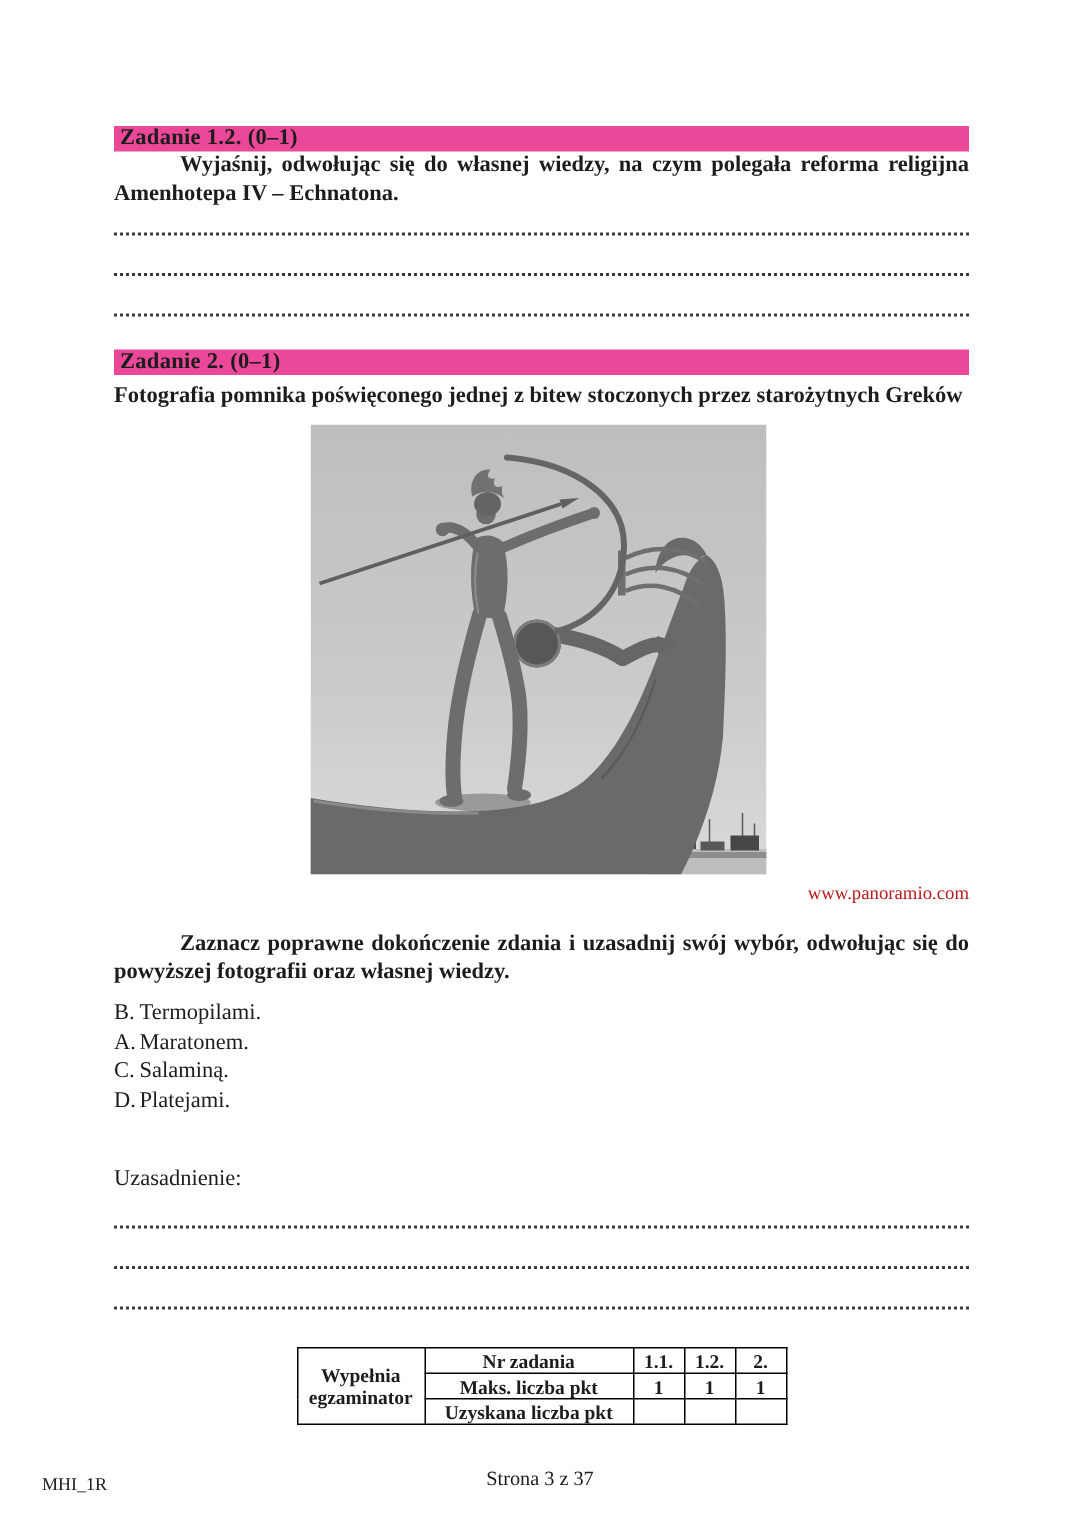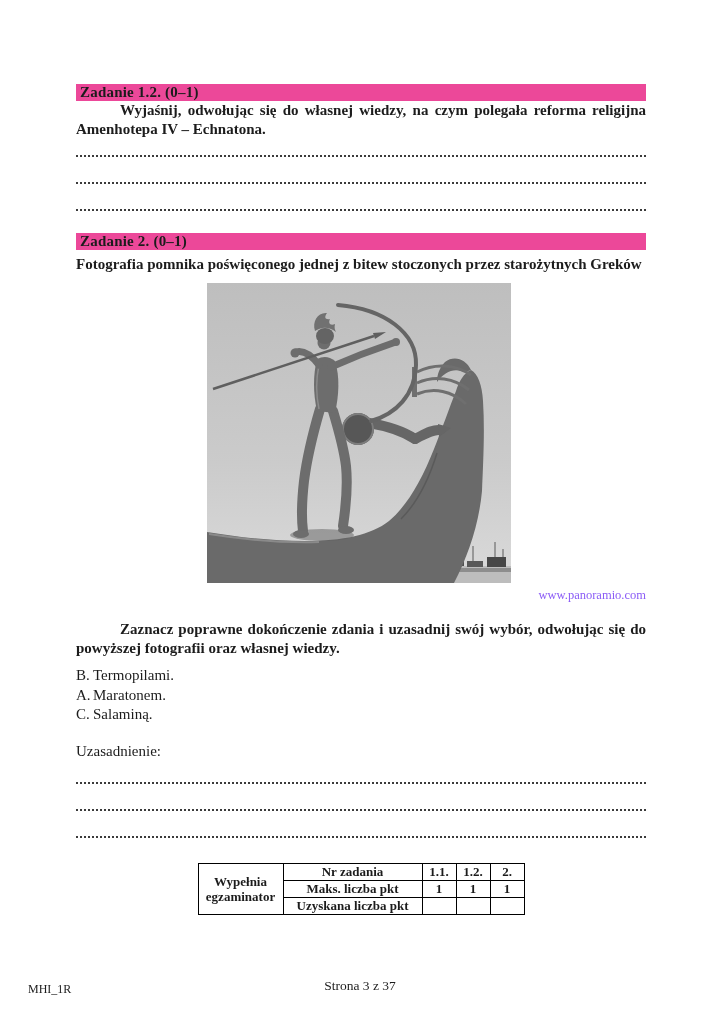--- a/index.html
+++ b/index.html
@@ -17,27 +17,27 @@
   .para-bold{font-weight:bold;font-size:15px;line-height:18.5px;}
   .para-bold .jline{text-align:justify;text-align-last:justify;margin-left:44px;}
   .para-reg{font-size:15px;line-height:18px;}
   .dotted{border-bottom:2px dotted #3b3b3b;}
   .dot-1{height:15px;margin-top:2px;}
   .dot-n{height:25px;}
   .gap-task2{height:22px;}
   .intro-line{font-weight:bold;font-size:15px;margin-top:5px;line-height:18px;}
   figure.photo{margin:10px 0 0 131px;padding:0;width:304px;height:300px;display:block;}
   figure.photo svg{display:block;}
-  .caption{font-size:12.5px;text-align:right;margin-top:5px;color:#8b5cf6;}
+  .caption{font-size:12.5px;text-align:right;margin-top:5px;color:#b91c1c;}
   .instruction{margin-top:17px;}
   .stem{margin-top:10px;}
   .options{margin-top:9px;font-size:15px;line-height:19px;}
   .option{height:19.5px;}
   .opt-label{display:inline-block;min-width:17px;}
-  .just-label{font-size:15px;margin-top:18px;}
+  .just-label{font-size:15px;margin-top:34px;}
   .dot-a{height:22px;}
   table.examiner{
     border-collapse:collapse;margin:25px auto 12px;table-layout:fixed;
     font-size:13px;font-weight:bold;
   }
   table.examiner td{
     border:1.5px solid #000;text-align:center;vertical-align:middle;
     height:16px;padding:0 2px;line-height:15px;
   }
   td.w-left{width:80px;}
@@ -151,20 +151,23 @@
 
   <div class="options">
     <div class="option">
       <span class="opt-label">B.</span><span>Termopilami.</span>
     </div>
     <div class="option">
       <span class="opt-label">A.</span><span>Maratonem.</span>
     </div>
     <div class="option">
       <span class="opt-label">C.</span><span>Salaminą.</span>
+    </div>
+    <div class="option">
+      <span class="opt-label">D.</span><span>Platejami.</span>
     </div>
   </div>
 
   <div class="just-label">Uzasadnienie:</div>
   <div class="dotted dot-a"></div>
   <div class="dotted dot-n"></div>
   <div class="dotted dot-n"></div>
 
   <table class="examiner">
     <tbody>

